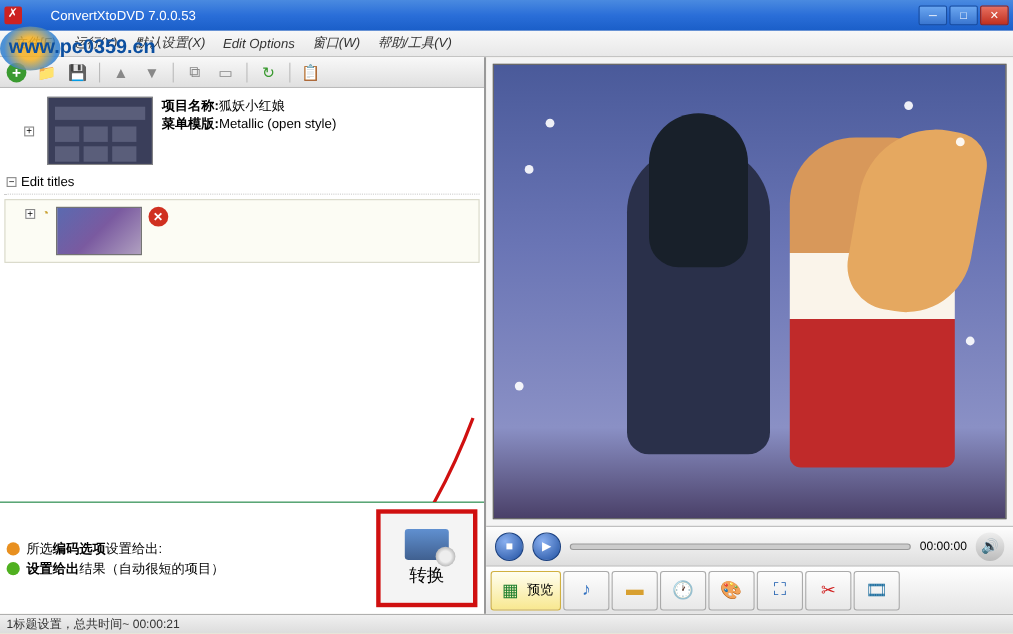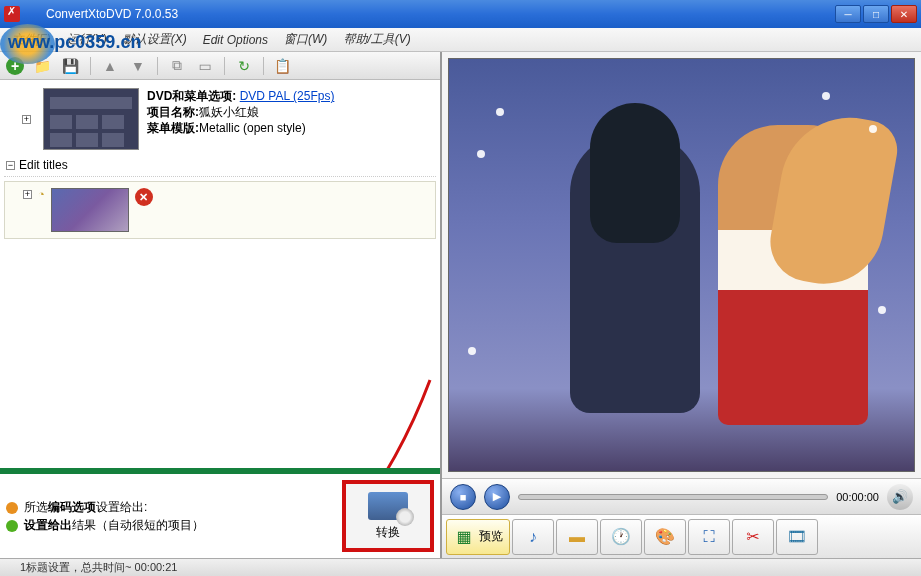--- a/index.html
+++ b/index.html
@@ -41,29 +41,29 @@
 
 .maintitles-hdr { padding: 4px 2px; border-bottom: 1px dotted #ccc; display:flex; align-items:center; }
 
 .title-row { display: flex; align-items: flex-start; gap: 6px; padding: 6px 4px 6px 18px; border: 1px solid #d8d8c8; background: #fcfcf4; margin-top: 4px; }
 .title-row .thumb2 { width: 78px; height: 44px; background: linear-gradient(135deg, #5a6ab0 0%, #7a5aa0 50%, #b0a0c0 100%); border: 1px solid #666; position: relative; }
 .title-row .tinfo { flex: 1; font-size: 12px; line-height: 15px; }
 .title-row .tinfo .badge { display: inline-block; background: #eee; border: 1px solid #aaa; padding: 0 3px; font-size: 10px; border-radius: 2px; margin-right: 2px; }
 .title-row .tinfo a { color: #0044cc; text-decoration: underline; cursor: pointer; }
 .title-row .close-x { width: 18px; height: 18px; border-radius: 50%; background: #d03020; color: #fff; display: flex; align-items: center; justify-content: center; font-size: 11px; cursor: pointer; font-weight: bold; }
 
-.leftbottom { border-top: 6px solid #15803d; display: flex; align-items: stretch; height: 90px; padding: 6px; gap: 8px; }
+.leftbottom { border-top: 1px solid #15803d; display: flex; align-items: stretch; height: 102px; padding: 6px; gap: 8px; }
 .encinfo { flex: 1; font-size: 12px; line-height: 18px; display: flex; flex-direction: column; justify-content: center; }
 .encinfo .dot { display: inline-block; width: 12px; height: 12px; border-radius: 50%; margin-right: 6px; vertical-align: middle; }
 .encinfo .dot.orange { background: #e89020; }
 .encinfo .dot.green { background: #50b020; }
 .convert-btn { width: 92px; border: 4px solid #d01010; background: #f4f4f4; display: flex; flex-direction: column; align-items: center; justify-content: center; gap: 4px; cursor: pointer; }
 .convert-btn .ico { width: 40px; height: 28px; background: linear-gradient(to bottom, #6090d0, #406090); border-radius: 3px; position: relative; }
 .convert-btn .ico::after { content: ""; position: absolute; right: -6px; bottom: -6px; width: 18px; height: 18px; border-radius: 50%; background: radial-gradient(circle, #eee 40%, #888 100%); }
-.convert-btn .lbl { font-size: 12px; }
+.convert-btn .lbl { font-size: 16px; }
 
 .arrow-overlay { position: absolute; left: 310px; top: 290px; width: 130px; height: 200px; pointer-events: none; z-index: 90; }
 
 .rightpane { flex: 1; display: flex; flex-direction: column; background: #f4f4f4; }
 .preview-hdr { height: 28px; background: linear-gradient(to bottom, #fff, #e4e4e4); border-bottom: 1px solid #bbb; display: flex; align-items: center; padding: 0 8px; font-size: 12px; font-weight: bold; gap:8px; }
 .preview-hdr .arr { margin-left: auto; color: #0060c0; font-size: 14px; cursor: pointer; }
 .preview-area { flex: 1; background: #888; display: flex; align-items: center; justify-content: center; margin: 6px; border: 1px solid #666; position: relative; overflow: hidden; }
 .preview-img { width: 100%; height: 100%; position: relative; background: linear-gradient(180deg, #4a5a9a 0%, #6a75b5 40%, #8a90c5 80%, #4a4068 100%); }
 .fig1 { position: absolute; left: 26%; top: 18%; width: 130px; height: 280px; background: #2a304a; border-radius: 60px 60px 20px 20px; }
 .fig1::before { content:""; position:absolute; top:-30px; left:20px; width:90px; height:140px; background:#18202a; border-radius:50px 50px 30px 30px; }
@@ -74,21 +74,21 @@
 .player-bar { height: 36px; background: linear-gradient(to bottom, #fdfdfd, #dedede); border-top: 1px solid #bbb; display: flex; align-items: center; padding: 0 8px; gap: 8px; font-size: 11px; }
 .player-bar .pbtn { width: 26px; height: 26px; border-radius: 50%; background: radial-gradient(circle at 35% 30%, #8ab0f0, #2050a0); border: 1px solid #1a4080; display: flex; align-items: center; justify-content: center; color: #fff; font-size: 11px; cursor: pointer; }
 .player-bar .track { flex: 1; height: 6px; background: #ccc; border: 1px solid #999; border-radius: 3px; }
 .player-bar .vol { width: 26px; height: 26px; border-radius: 50%; background: linear-gradient(to bottom, #eee, #bbb); display: flex; align-items: center; justify-content: center; cursor: pointer; font-size: 13px; color:#555; }
 
 .tabbar { height: 44px; background: linear-gradient(to bottom, #fff, #e4e4e4); border-top: 1px solid #bbb; display: flex; align-items: center; padding: 0 4px; gap: 2px; }
 .tab { height: 36px; min-width: 42px; border: 1px solid #aaa; background: linear-gradient(to bottom, #fdfdfd, #e8e8e8); border-radius: 3px; display: flex; align-items: center; justify-content: center; gap: 4px; padding: 0 6px; font-size: 12px; cursor: pointer; }
 .tab.active { background: linear-gradient(to bottom, #fffef0, #f8e890); border-color: #d0b040; }
 .tab .ticon { width: 22px; height: 22px; display: flex; align-items: center; justify-content: center; font-size: 16px; }
 
-.statusbar { height: 18px; background: linear-gradient(to bottom, #f0f0f0, #dcdcdc); border-top: 1px solid #aaa; font-size: 11px; padding: 1px 20px; color: #333; }
+.statusbar { height: 18px; background: linear-gradient(to bottom, #f0f0f0, #dcdcdc); border-top: 1px solid #aaa; font-size: 11px; padding: 1px 6px; color: #333; }
 </style>
 </head>
 <body>
 
 <div class="titlebar">
   <div class="icon"></div>
   <div class="title">ConvertXtoDVD 7.0.0.53</div>
   <div class="winbtns">
     <div class="winbtn">─</div>
     <div class="winbtn">□</div>
@@ -134,21 +134,20 @@
         <div class="dvd-thumb">
           <div class="strip"></div>
           <div class="cell" style="left:6px;top:26px;"></div>
           <div class="cell" style="left:32px;top:26px;"></div>
           <div class="cell" style="left:58px;top:26px;"></div>
           <div class="cell" style="left:6px;top:44px;"></div>
           <div class="cell" style="left:32px;top:44px;"></div>
           <div class="cell" style="left:58px;top:44px;"></div>
         </div>
         <div class="dvd-info">
-          <div><b>DVD和菜单选项:</b> <a>DVD PAL (25Fps)</a></div>
           <div><b>项目名称:</b><span>狐妖小红娘</span></div>
           <div><b>菜单模版:</b><span>Metallic (open style)</span></div>
         </div>
       </div>
 
       <div class="maintitles-hdr">
         <span class="expander">−</span>
         <span>Edit titles</span>
       </div>
 

